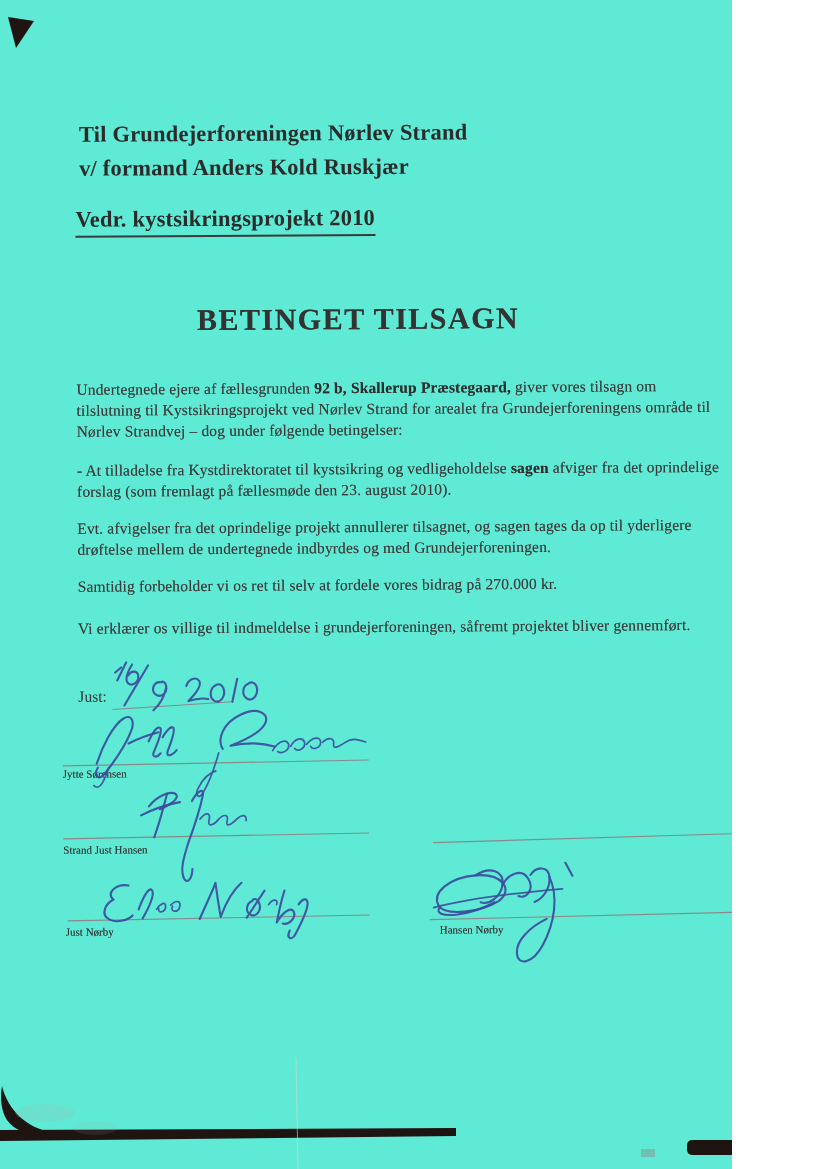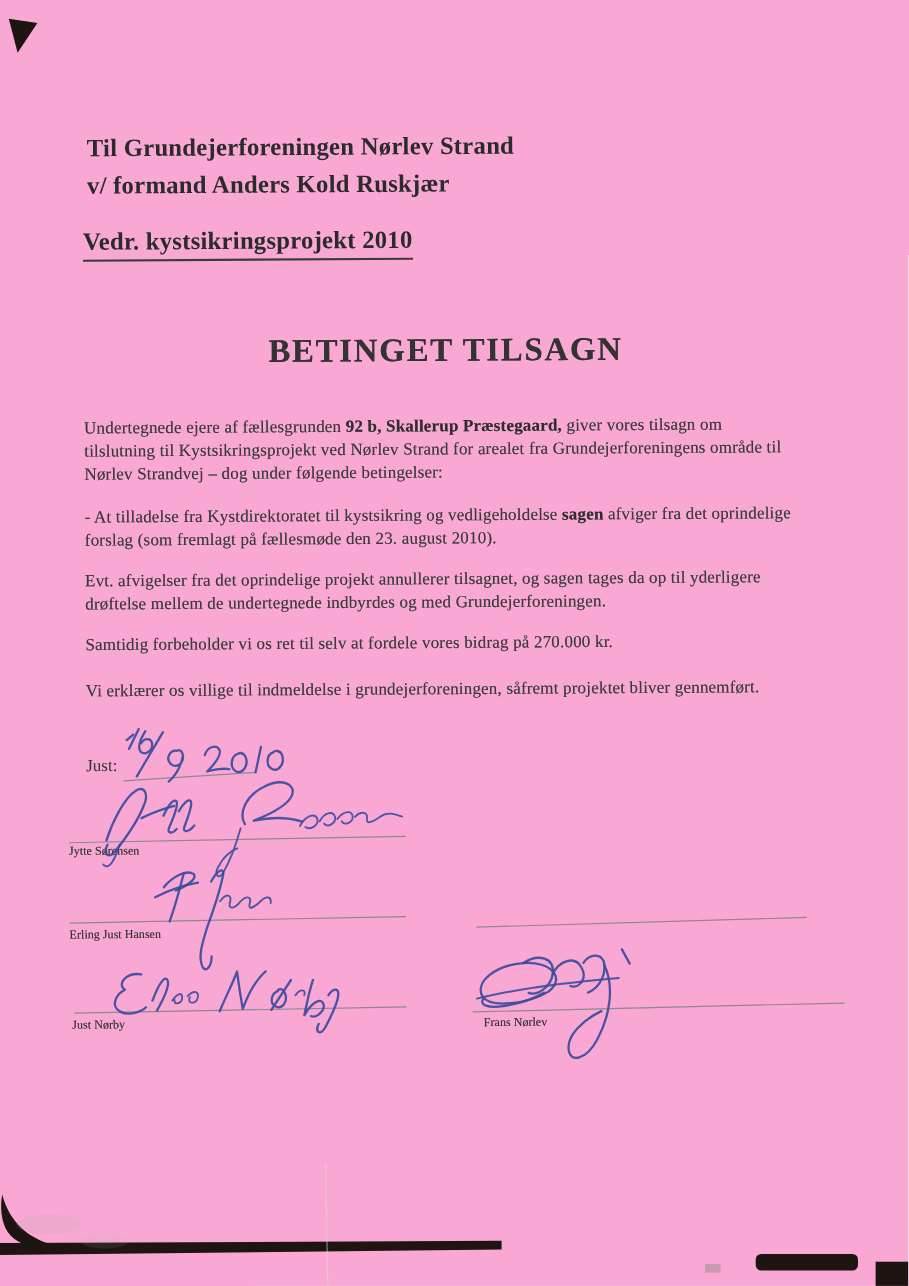--- a/index.html
+++ b/index.html
@@ -1,17 +1,17 @@
 <!DOCTYPE html>
 <html><head>
 <meta charset="utf-8">
 <style>
   html,body{margin:0;padding:0;background:#ffffff;}
   .page{
-    position:relative;width:826px;height:1169px;background:#f9a8d4;
+    position:relative;width:732px;height:1169px;background:#5eead4;
     overflow:hidden;font-family:"Liberation Serif",serif;color:#2f2f2f;
   }
   .tilt{position:absolute;inset:0;transform:rotate(-0.35deg);transform-origin:50% 55%;}
   .abs{position:absolute;white-space:nowrap;}
   .recipient{left:82px;top:116px;font-size:22.5px;font-weight:bold;line-height:34px;color:#2b2b2b;letter-spacing:.2px;}
   .subject{left:78px;top:205px;font-size:22.5px;font-weight:bold;color:#2b2b2b;
     border-bottom:2.5px solid #3a3a3a;padding-bottom:3px;letter-spacing:.2px;}
   .doctitle{left:0;right:0;top:302px;text-align:center;font-size:30px;font-weight:bold;
     letter-spacing:1.5px;color:#333;transform:translateX(-6px);text-shadow:0 0 .6px rgba(40,40,40,.7);}
   .bodyline{left:78px;font-size:15.5px;color:#3b3b3b;letter-spacing:.15px;text-shadow:0 0 .5px rgba(70,70,70,.65);}
@@ -48,23 +48,23 @@
 
     <div class="abs bodyline" style="top:518px">Evt. afvigelser fra det oprindelige projekt annullerer tilsagnet, og sagen tages da op til yderligere</div>
     <div class="abs bodyline" style="top:539px">drøftelse mellem de undertegnede indbyrdes og med Grundejerforeningen.</div>
 
     <div class="abs bodyline" style="top:576px">Samtidig forbeholder vi os ret til selv at fordele vores bidrag på 270.000 kr.</div>
     <div class="abs bodyline" style="top:618px">Vi erklærer os villige til indmeldelse i grundejerforeningen, såfremt projektet bliver gennemført.</div>
 
     <div class="abs dato">Just:</div>
 
     <div class="abs pname" style="left:62px;top:766px">Jytte Sørensen</div>
-    <div class="abs pname" style="left:62px;top:842px">Erling Just Hansen</div>
+    <div class="abs pname" style="left:62px;top:842px">Strand Just Hansen</div>
     <div class="abs pname" style="left:64px;top:924px">Just Nørby</div>
-    <div class="abs pname" style="left:438px;top:924px">Frans Nørlev</div>
+    <div class="abs pname" style="left:438px;top:924px">Hansen Nørby</div>
 
     <svg class="overlay" width="826" height="1169" viewBox="0 0 826 1169">
 
       <g>
         <line class="rule" x1="112" y1="708" x2="232" y2="701"></line>
         <line class="rule" x1="62" y1="764" x2="368" y2="760"></line>
         <line class="rule" x1="62" y1="837" x2="368" y2="833"></line>
         <line class="rule" x1="432" y1="843" x2="732" y2="836"></line>
         <line class="rule" x1="66" y1="919" x2="368" y2="915"></line>
         <line class="rule" x1="428" y1="920" x2="766" y2="914"></line>

